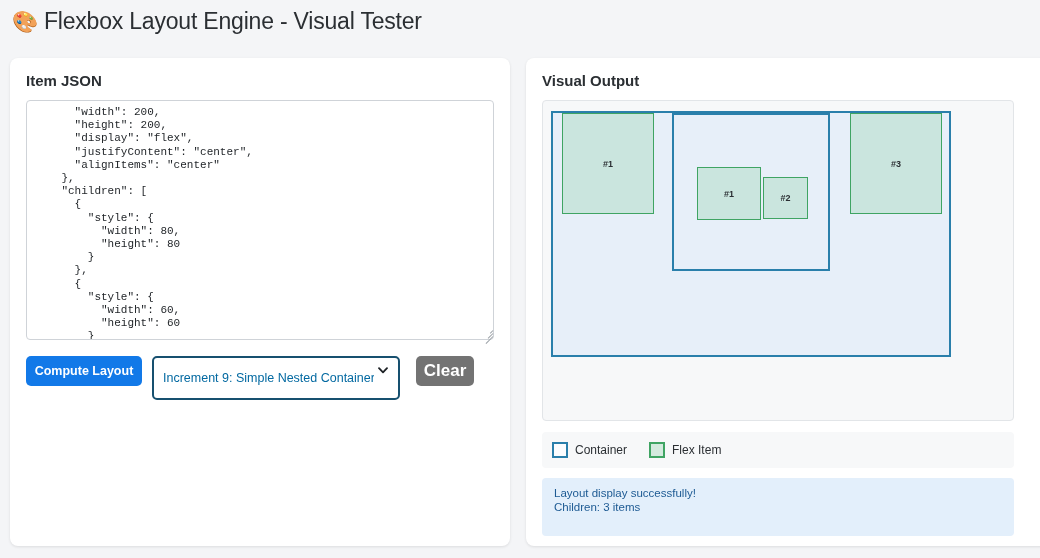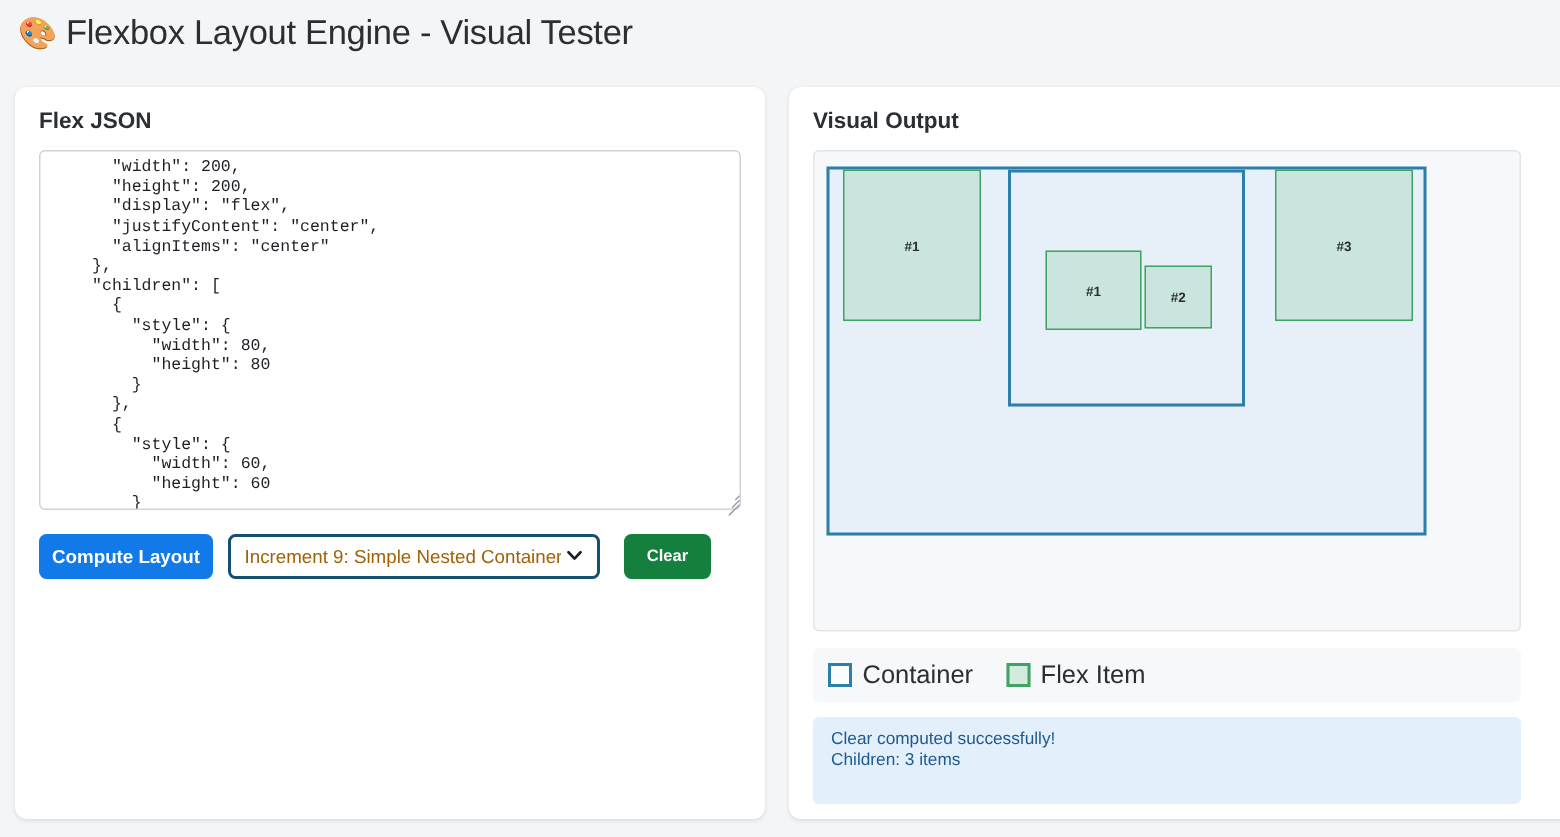--- a/index.html
+++ b/index.html
@@ -89,46 +89,46 @@
     width: 116px; height: 30px;
     background: #1279e8;
     color: #ffffff;
     border: none; border-radius: 5px;
     font-family: Liberation Sans, sans-serif;
     font-size: 12.5px; font-weight: bold;
     cursor: pointer;
   }
   #preset-select {
     position: absolute; left: 126px; top: 0;
-    width: 248px; height: 30px;
+    width: 248px; height: 44px;
     border: 2px solid #17506f;
     border-radius: 5px;
     background: #ffffff;
-    color: #a16207;
+    color: #0369a1;
     font-family: "Liberation Sans", sans-serif;
     font-size: 12.5px;
     padding: 0 24px 0 9px;
     appearance: none;
     -webkit-appearance: none;
     cursor: pointer;
     outline: none;
   }
   #select-caret {
     position: absolute; left: 352px; top: 11px;
     width: 10px; height: 7px;
     pointer-events: none;
   }
   #clear-btn {
     position: absolute; left: 390px; top: 0;
     width: 58px; height: 30px;
-    background: #15803d;
+    background: #737373;
     color: #ffffff;
     border: none; border-radius: 5px;
     font-family: "Liberation Sans", sans-serif;
-    font-size: 11px; font-weight: bold;
+    font-size: 17px; font-weight: bold;
     cursor: pointer;
   }
 
   
   #canvas {
     position: absolute;
     left: 16px; top: 42px;
     width: 472px; height: 321px;
     background: #f7f8f9;
     border: 1px solid #e2e5e8;
@@ -166,21 +166,21 @@
     align-items: center;
     padding-left: 10px;
   }
   .legend-entry { display: flex; align-items: center; margin-right: 22px; }
   .swatch {
     width: 16px; height: 16px;
     margin-right: 7px;
   }
   .swatch.container { background: #fbfdff; border: 2px solid #2a7fab; }
   .swatch.item { background: rgba(168, 219, 190, 0.46); border: 2px solid #3fa463; }
-  .legend-label { font-size: 17px; color: #2b2f33; }
+  .legend-label { font-size: 12px; color: #2b2f33; }
 
   
   #status {
     position: absolute;
     left: 16px; top: 420px;
     width: 472px; height: 58px;
     background: #e3effb;
     border-radius: 4px;
     padding: 9px 12px;
   }
@@ -193,21 +193,21 @@
 </head>
 <body>
 
 <div id="page">
 
   <div id="app-title">
     <span class="emoji">🎨</span><span>Flexbox Layout Engine - Visual Tester</span>
   </div>
 
   <div class="card" id="card-input">
-    <div class="card-title">Flex JSON</div>
+    <div class="card-title">Item JSON</div>
 
     <textarea id="json-textarea" spellcheck="false" placeholder="Enter layout JSON here..." style="">      "width": 200,
       "height": 200,
       "display": "flex",
       "justifyContent": "center",
       "alignItems": "center"
     },
     "children": [
       {
         "style": {
@@ -263,18 +263,18 @@
           <span class="swatch container"></span>
           <span class="legend-label">Container</span>
         </div>
         <div class="legend-entry">
           <span class="swatch item"></span>
           <span class="legend-label">Flex Item</span>
         </div>
       </div>
 
     <div id="status">
-      <div class="line">Clear computed successfully!</div>
+      <div class="line">Layout display successfully!</div>
       <div class="line">Children: 3 items</div>
     </div>
   </div>
 
 </div>
 
 </body></html>

